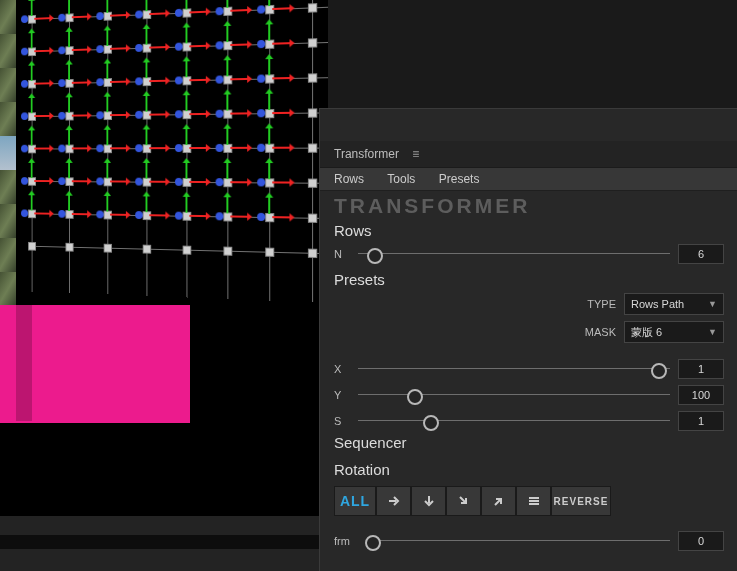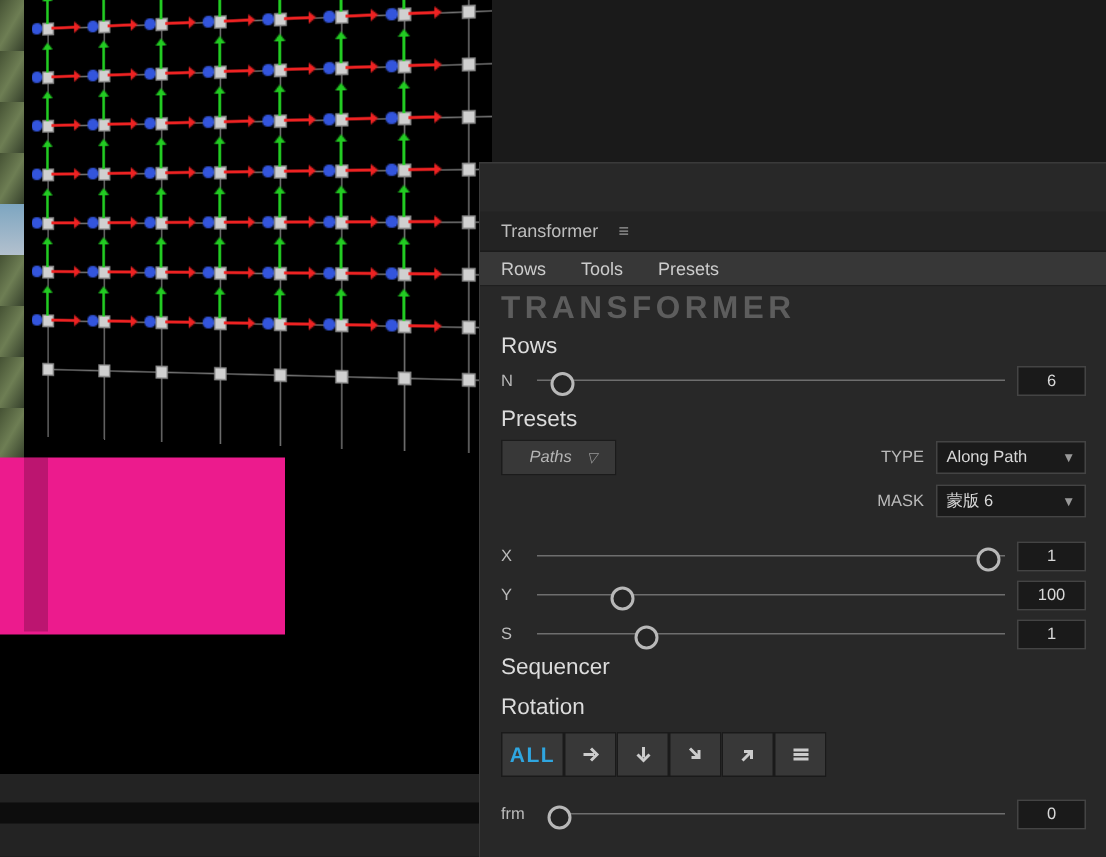--- a/index.html
+++ b/index.html
@@ -330,27 +330,23 @@
     <div class="lbl">N</div>
     <div class="slider">
         <div class="track"></div>
         <div class="knob" style="left:5%"></div>
       </div>
     <div class="numbox">6</div>
   </div>
 
   <div class="sect">Presets</div>
   <div class="row">
-    <div class="btn path">
-      <span>Paths</span>
-      <span style="font-size:9px;color:#999">▽</span>
-    </div>
     <div class="lblR">TYPE</div>
     <div class="sel">
-      <span>Along Path</span>
+      <span>Rows Path</span>
         <span class="chev">▼</span>
     </div>
   </div>
   <div class="row">
     <div style="width:78px"></div>
     <div class="lblR">MASK</div>
     <div class="sel">
       <span>蒙版 6</span>
         <span class="chev">▼</span>
     </div>
@@ -405,20 +401,21 @@
     <div class="rbtn">
         <svg viewBox="0 0 16 16">
           <path d="M4 12l6-6M5 6h5v5" stroke="#ccc" stroke-width="2" fill="none"></path>
         </svg>
       </div>
     <div class="rbtn">
         <svg viewBox="0 0 16 16">
           <path d="M3 5h10M3 8h10M3 11h10" stroke="#ccc" stroke-width="2"></path>
         </svg>
       </div>
+    <div class="rbtn rev">REVERSE</div>
   </div>
 
   <div style="height:12px"></div>
   <div class="row">
     <div class="lbl" style="width:24px">frm</div>
     <div class="slider">
         <div class="track"></div>
         <div class="knob" style="left:2%"></div>
       </div>
     <div class="numbox">0</div>

